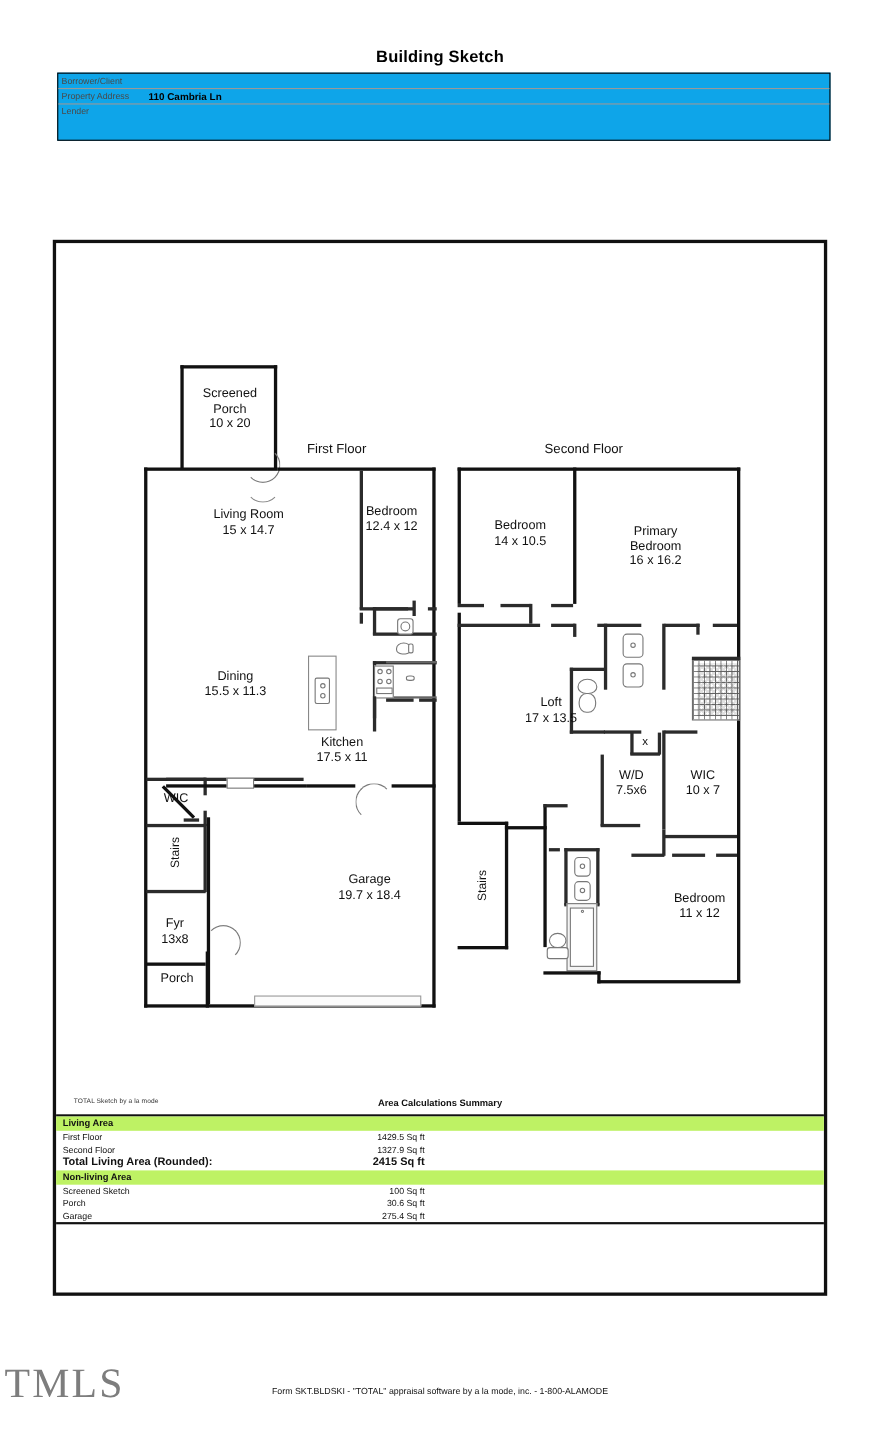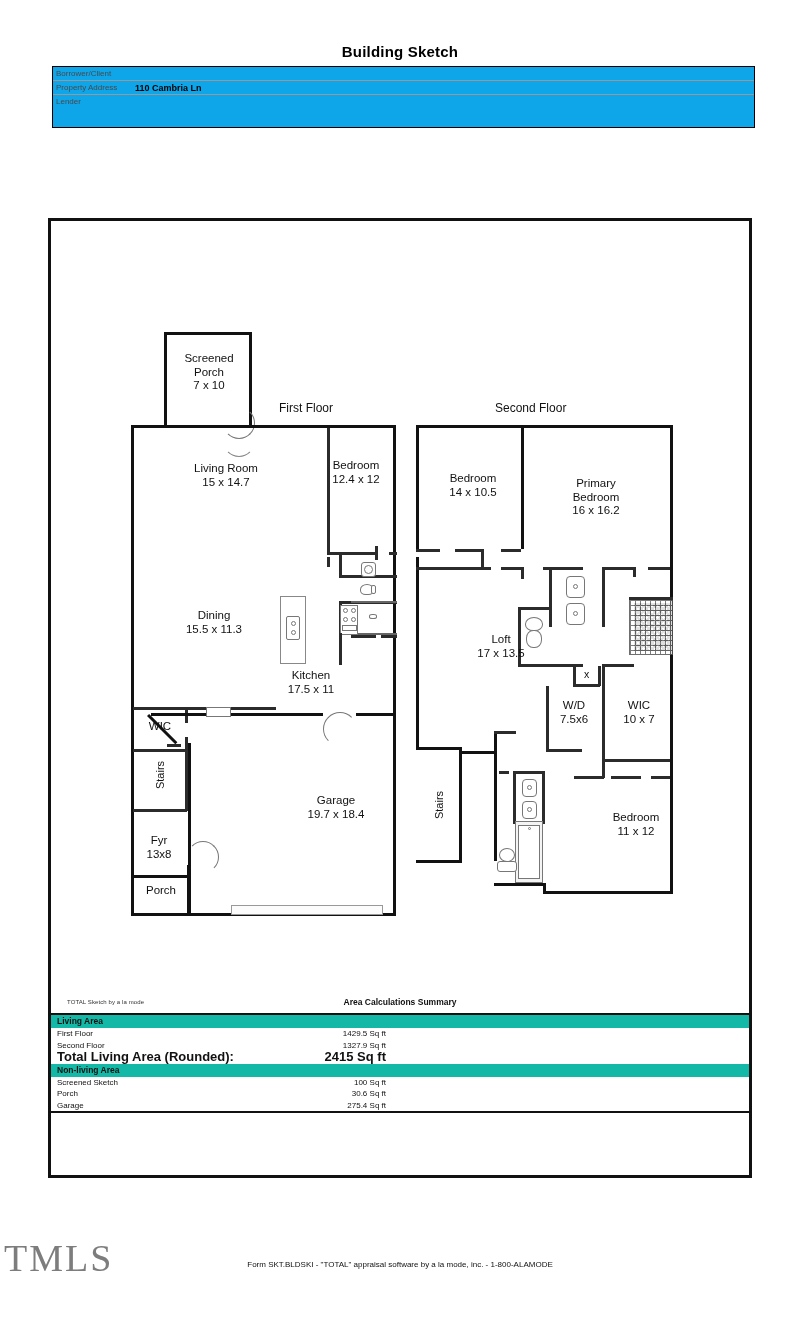--- a/index.html
+++ b/index.html
@@ -97,28 +97,28 @@
   }
   .calc-title{
     position:absolute; left:0; top:2px; width:100%;
     text-align:center; font-size:8.5px; font-weight:bold; color:#111;
   }
   .calc-table{
     position:absolute; left:0px; top:18px; width:100%;
     border-top:2px solid #111; border-bottom:2px solid #111;
   }
   .calc-sec{
-    background:#14b8a6; font-size:8.5px; font-weight:bold;
+    background:#bef264; font-size:8.5px; font-weight:bold;
     padding:1px 6px; line-height:11px; color:#111;
   }
   .calc-line{
     position:relative; font-size:8px; line-height:11.5px;
     padding:0 6px; color:#111; height:11.5px;
   }
-  .calc-line.total{ font-weight:bold; font-size:13px; height:12.5px; line-height:12.5px;}
+  .calc-line.total{ font-weight:bold; font-size:10px; height:12.5px; line-height:12.5px;}
   .calc-amt{ position:absolute; left:235px; top:0; width:100px; text-align:right; }
 
   
   .tmls{
     position:absolute; left:4px; top:1236px;
     font-family:"Liberation Serif", serif;
     font-size:38px; letter-spacing:2px; color:#7d7d7d;
     font-weight:300;
   }
   .form-note{
@@ -153,21 +153,21 @@
 <div class="sketch-frame">
 
   <div class="floor-title" style="left:228px; top:180px;">First Floor</div>
   <div class="floor-title" style="left:444px; top:180px;">Second Floor</div>
 
   <div class="w" style="left:113px; top:111px; width:88px; height:3px;"></div>
   <div class="w" style="left:113px; top:111px; width:3px; height:95px;"></div>
   <div class="w" style="left:198px; top:111px; width:3px; height:95px;"></div>
   <div class="lbl" style="left:113px; top:131px; width:90px;">Screened
 Porch
-7 x 10</div>
+10 x 20</div>
   <div class="door-arc" style="left:172px; top:204px; width:32px; height:32px; border-color:#888; border-top-color:transparent; border-right-color:transparent; border-left-color:transparent;"></div>
   <div class="door-arc" style="left:172px; top:186px; width:32px; height:32px; border-top-color:transparent; border-left-color:transparent;"></div>
 
   <div class="w" style="left:80px; top:204px; width:121px; height:3px;"></div>
   <div class="w" style="left:201px; top:204px; width:144px; height:3px;"></div>
   <div class="w" style="left:80px; top:204px; width:3px; height:491px;"></div>
   <div class="w" style="left:342px; top:204px; width:3px; height:491px;"></div>
   <div class="w" style="left:80px; top:692px; width:265px; height:3px;"></div>
 
   <div class="wt" style="left:276px; top:207px; width:2.5px; height:126px;"></div>

